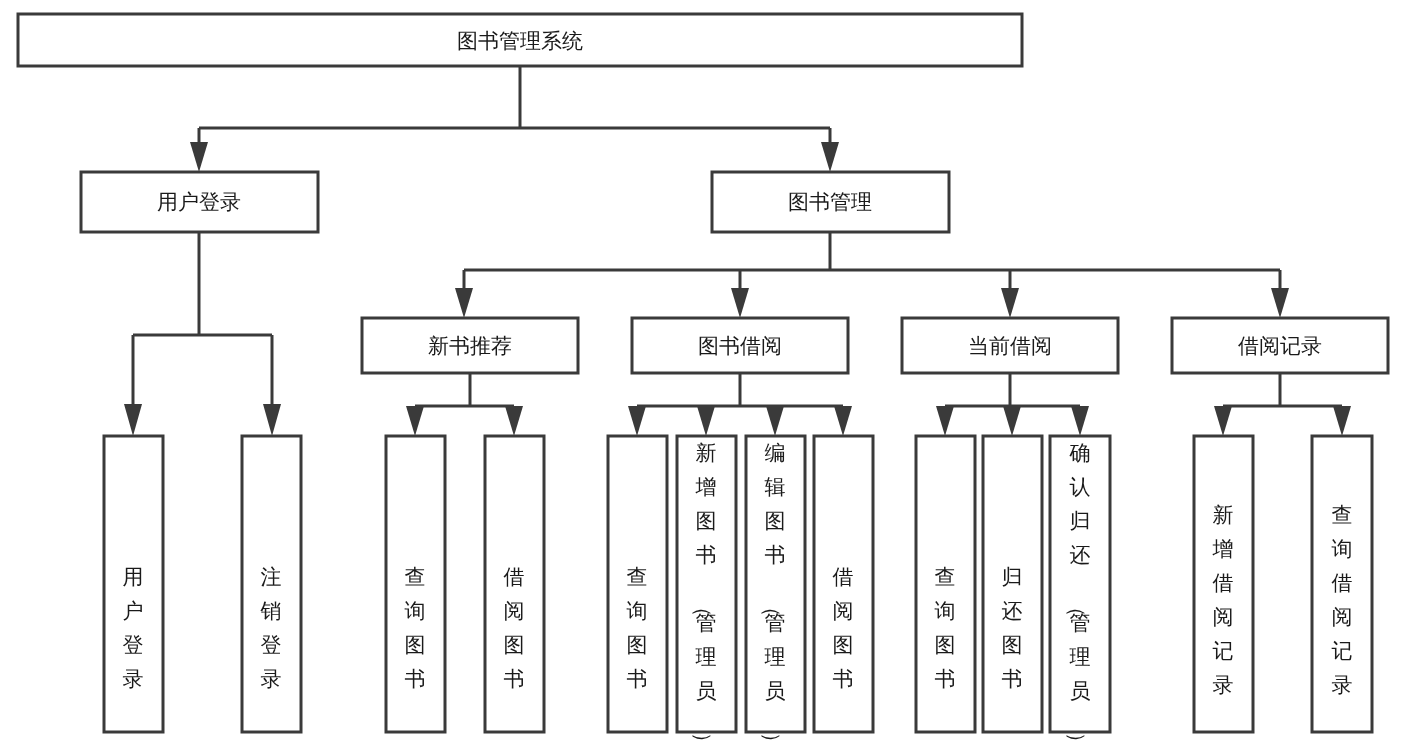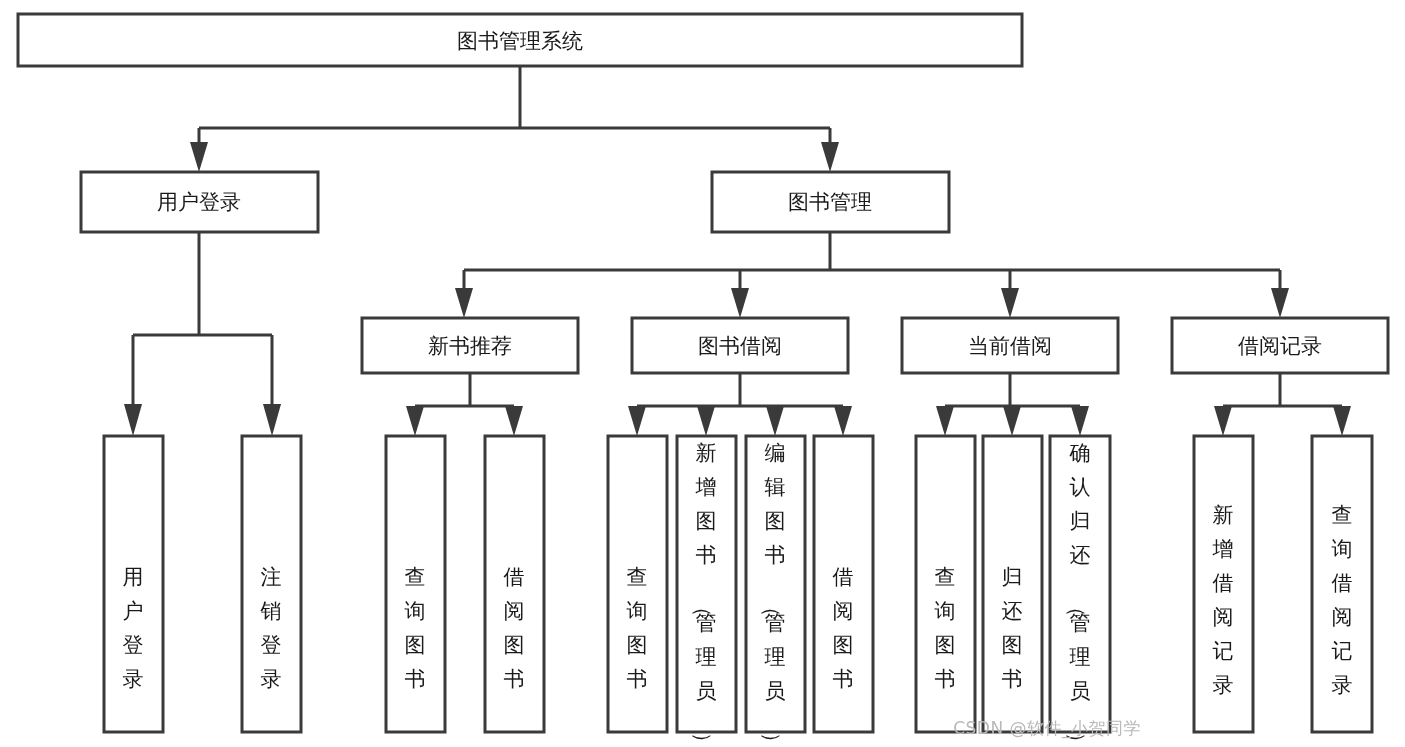--- a/index.html
+++ b/index.html
@@ -241,14 +241,13 @@
       <text class="node-label-vertical" x="1223" y="522"><tspan x="1223" y="522">新</tspan><tspan x="1223" y="556">增</tspan><tspan x="1223" y="590">借</tspan><tspan x="1223" y="624">阅</tspan><tspan x="1223" y="658">记</tspan><tspan x="1223" y="692">录</tspan></text>
     </g>
 
     <g>
       <rect class="node-box" x="1312" y="436" width="60" height="296"></rect>
       <text class="node-label-vertical" x="1342" y="522"><tspan x="1342" y="522">查</tspan><tspan x="1342" y="556">询</tspan><tspan x="1342" y="590">借</tspan><tspan x="1342" y="624">阅</tspan><tspan x="1342" y="658">记</tspan><tspan x="1342" y="692">录</tspan></text>
     </g>
 
   </svg>
 
-  <div class="watermark">CSDN @软件_小贺同学</div>
 </div>
 
 </body></html>

